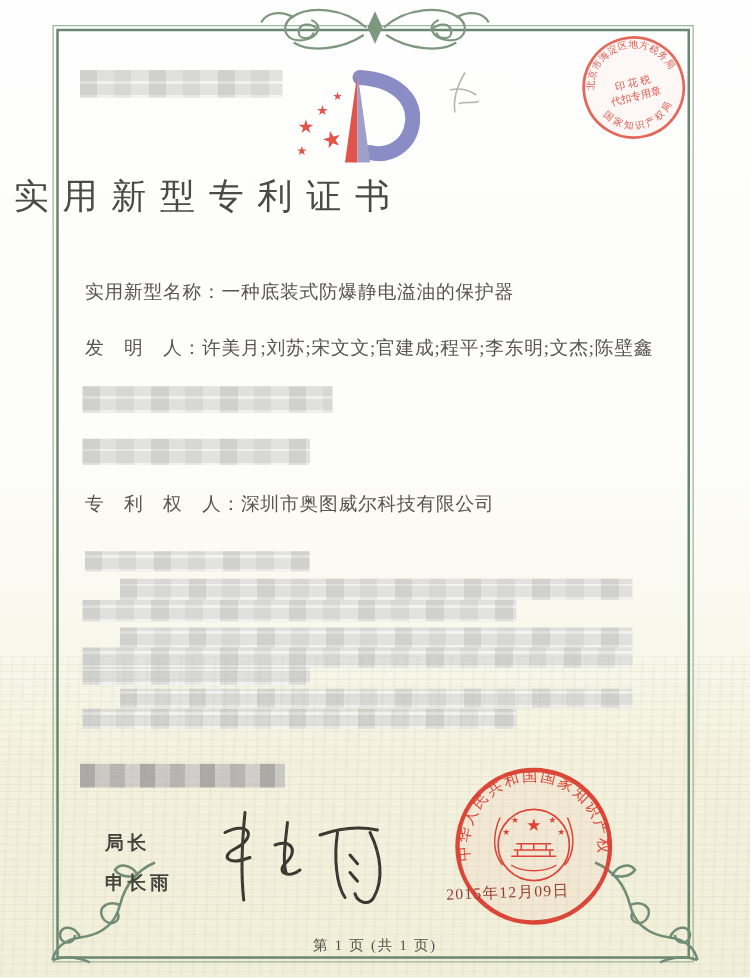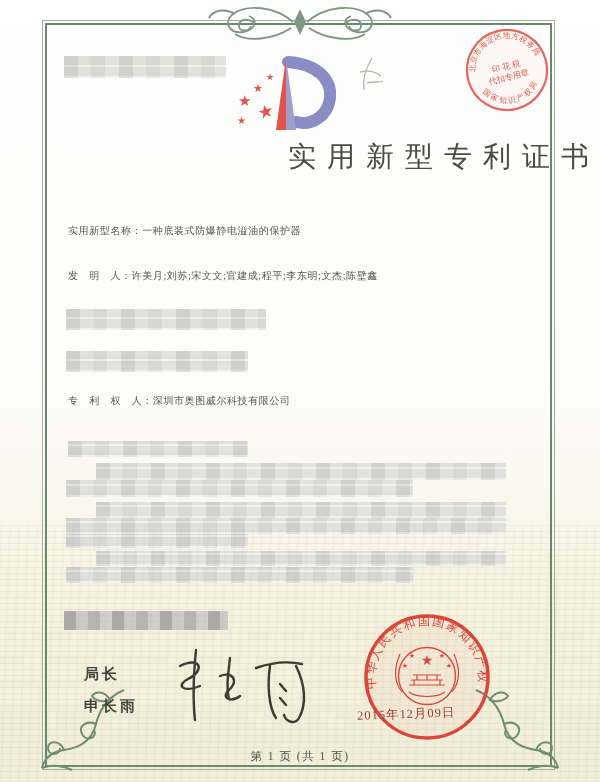--- a/index.html
+++ b/index.html
@@ -16,25 +16,25 @@
   }
   .abs{position:absolute;}
   .frame{
     position:absolute;left:42px;top:20px;width:513px;height:750px;
     border:1px solid #9cb29e;box-sizing:border-box;
   }
   .frame::before{
     content:'';position:absolute;inset:2px;border:2px solid #69876f;
   }
   .title{
-    left:0;top:138px;width:600px;text-align:right;
+    left:0;top:138px;width:600px;text-align:left;
     font-size:28px;color:#4a4a46;letter-spacing:11px;padding-left:11px;box-sizing:border-box;
     font-weight:500;
   }
-  .field{left:68px;font-size:10px;color:#57554f;letter-spacing:0.6px;white-space:nowrap;}
+  .field{left:68px;font-size:15px;color:#57554f;letter-spacing:0.6px;white-space:nowrap;}
   .rd{
     background-color:#ececea;
     background-image:
       repeating-linear-gradient(90deg,rgba(118,118,114,0.18) 0 14px,rgba(118,118,114,0.04) 14px 27px,rgba(118,118,114,0.12) 27px 41px,rgba(118,118,114,0.02) 41px 55px),
       repeating-linear-gradient(0deg,rgba(255,255,255,0.55) 0 2px,rgba(0,0,0,0.035) 2px 11px);
   }
   .rd.dark{
     background-color:#d8d7d4;
     background-image:
       repeating-linear-gradient(90deg,rgba(88,88,85,0.35) 0 12px,rgba(88,88,85,0.10) 12px 24px,rgba(88,88,85,0.26) 24px 36px,rgba(88,88,85,0.06) 36px 48px);

